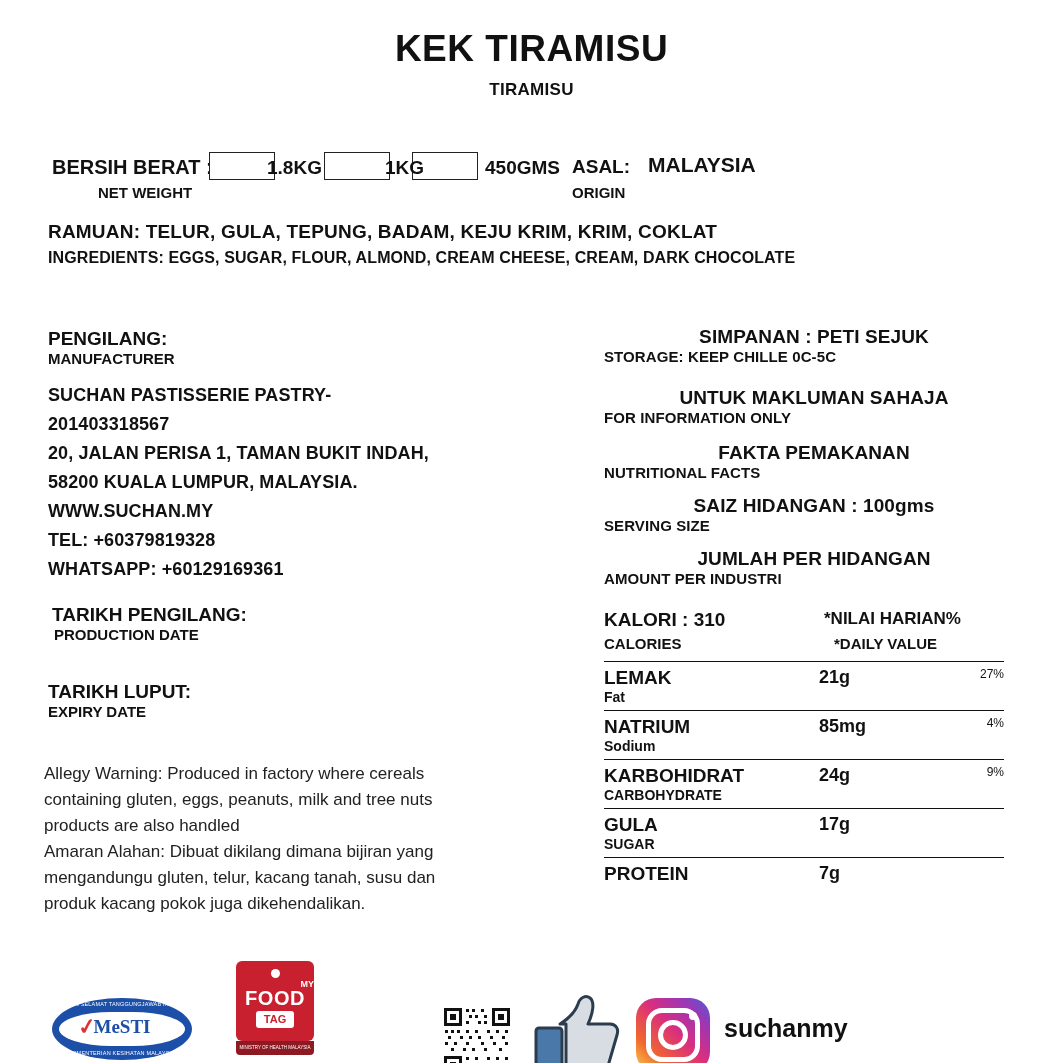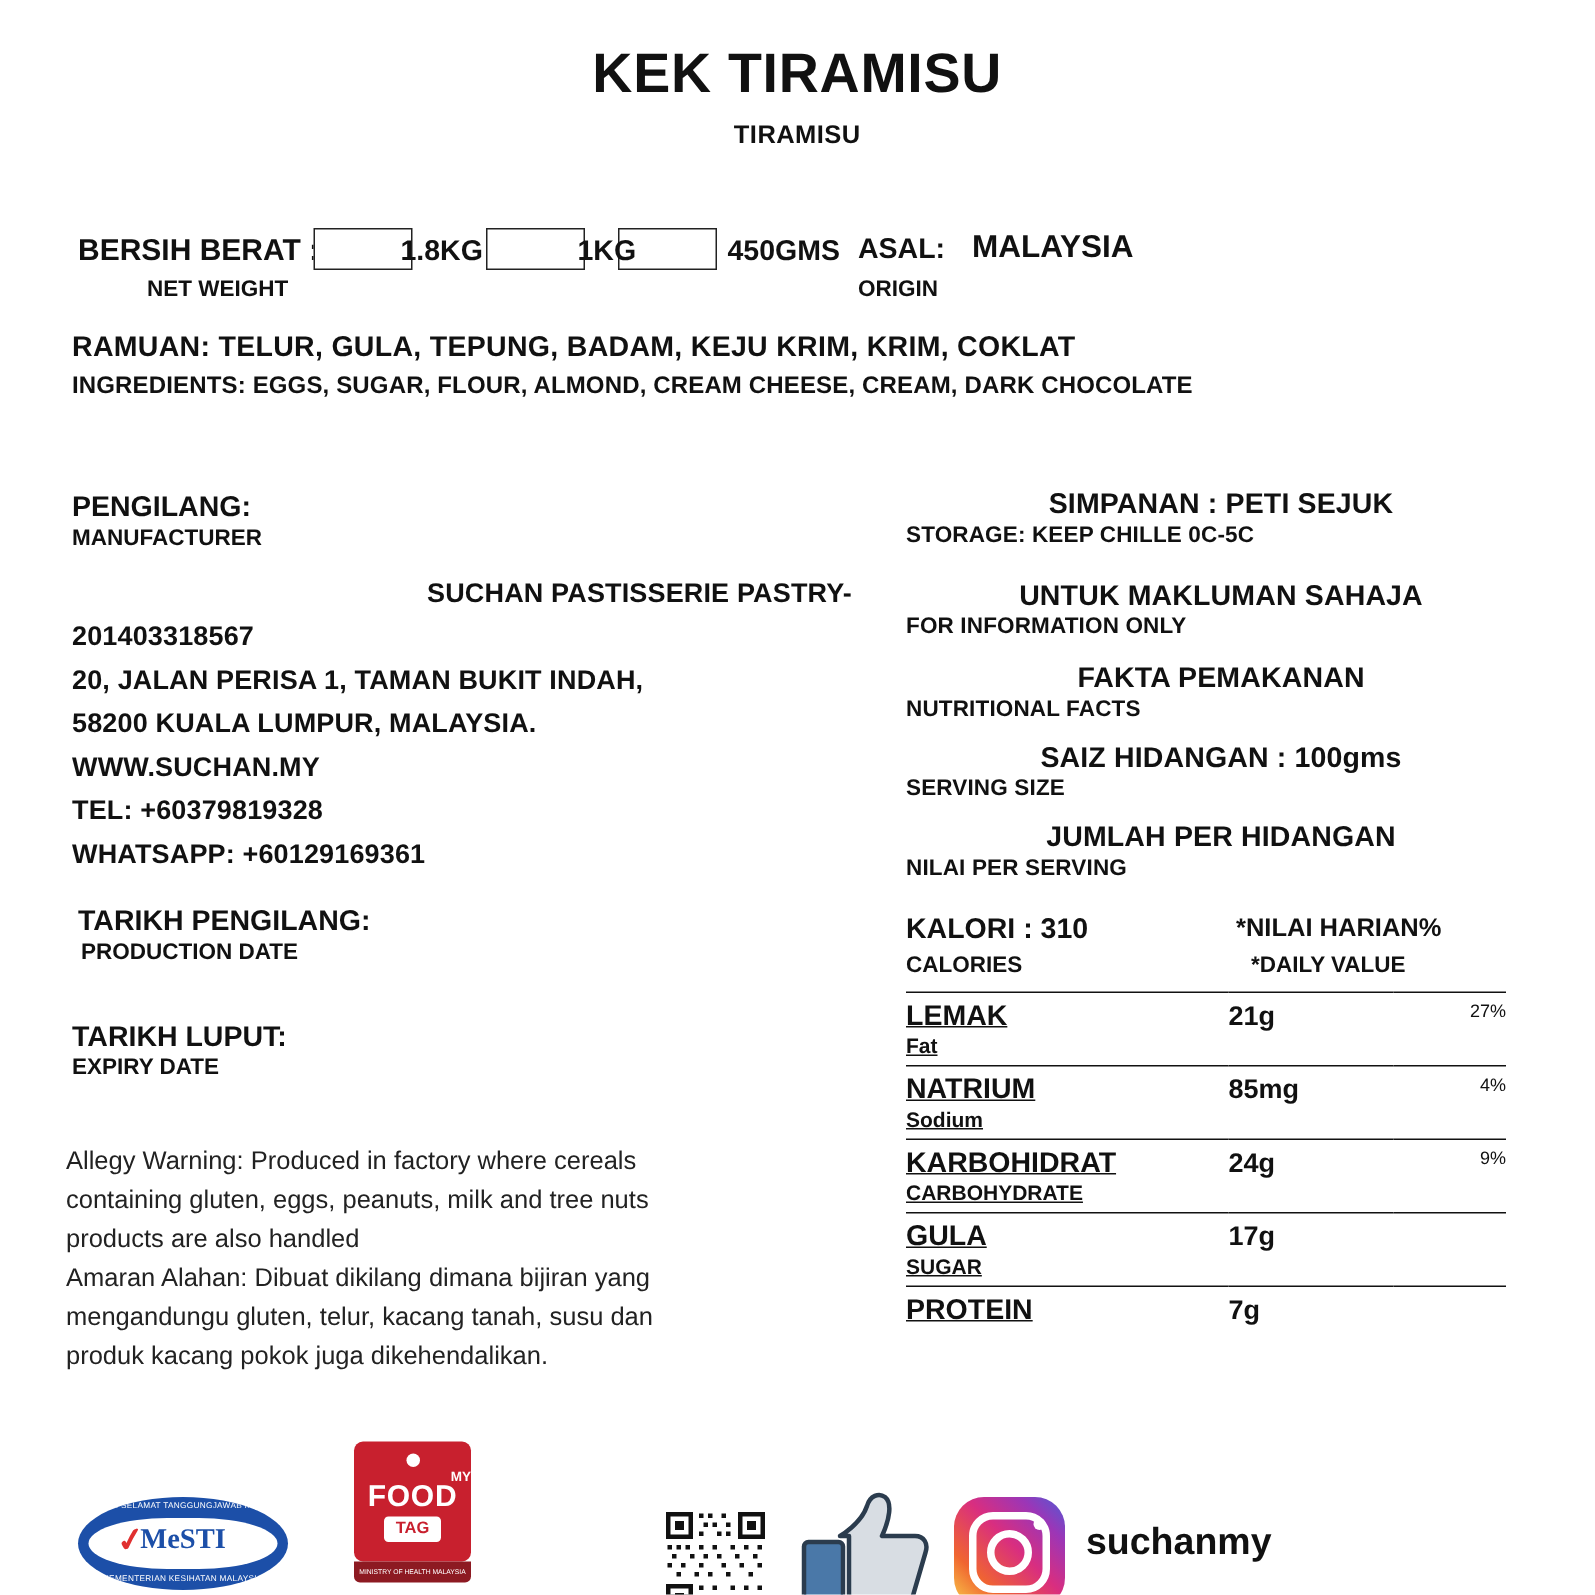--- a/index.html
+++ b/index.html
@@ -80,21 +80,21 @@
   
   .left-col {
     position: absolute;
     top: 300px;
     left: 48px;
     width: 520px;
   }
   .lbl-my { font-size: 19px; font-weight: bold; }
   .lbl-en { font-size: 15px; font-weight: bold; }
   .addr-line { font-size: 18px; font-weight: bold; line-height: 29px; letter-spacing: 0.1px; }
-  .mt14 { margin-top: 14px; text-align: right; }
+  .mt14 { margin-top: 14px; }
   .mt20 { margin-top: 20px; }
   .mt38 { margin-top: 38px; }
 
   .allergy {
     position: absolute;
     top: 733px;
     left: 44px;
     width: 520px;
     font-size: 17px;
     line-height: 26px;
@@ -122,21 +122,21 @@
   .dv-en { position: absolute; left: 230px; top: 26px; font-size: 15px; font-weight: bold; }
 
   .nut-table { margin-top: 6px; width: 400px; border-collapse: collapse; }
   .nut-table td { vertical-align: top; padding: 0; }
   .n-name { font-size: 19px; font-weight: bold; }
   .n-sub { font-size: 14px; font-weight: bold; }
   .n-amt { font-size: 18px; font-weight: bold; text-align: left; }
   .n-dv { font-size: 12px; font-weight: normal; text-align: right; }
   .nut-row { border-top: 1px solid #111; }
   .nut-row td { padding-top: 5px; padding-bottom: 5px; }
-  .col-name { width: 215px; text-decoration: underline; }
+  .col-name { width: 215px; }
   .col-amt { width: 110px; }
   .col-dv { width: 75px; }
 
   
   .footer { position: absolute; left: 0; top: 928px; width: 1063px; height: 135px; }
 
   .mesti { position: absolute; left: 52px; top: 42px; width: 140px; height: 62px; text-decoration: underline; }
   .mesti-oval {
     width: 140px; height: 62px;
     border-radius: 50%;
@@ -307,21 +307,21 @@
       <div class="r-en">NUTRITIONAL FACTS</div>
     </div>
 
     <div class="r-block gap14">
       <div class="r-my">SAIZ HIDANGAN : 100gms</div>
       <div class="r-en">SERVING SIZE</div>
     </div>
 
     <div class="r-block gap14">
       <div class="r-my">JUMLAH PER HIDANGAN</div>
-      <div class="r-en">NILAI PER SERVING</div>
+      <div class="r-en">AMOUNT PER INDUSTRI</div>
     </div>
 
     <div class="cal-row">
       <div class="cal-my">KALORI : 310</div>
       <div class="cal-en">CALORIES</div>
       <div class="dv-my">*NILAI HARIAN%</div>
       <div class="dv-en">*DAILY VALUE</div>
     </div>
 
     <table class="nut-table">

